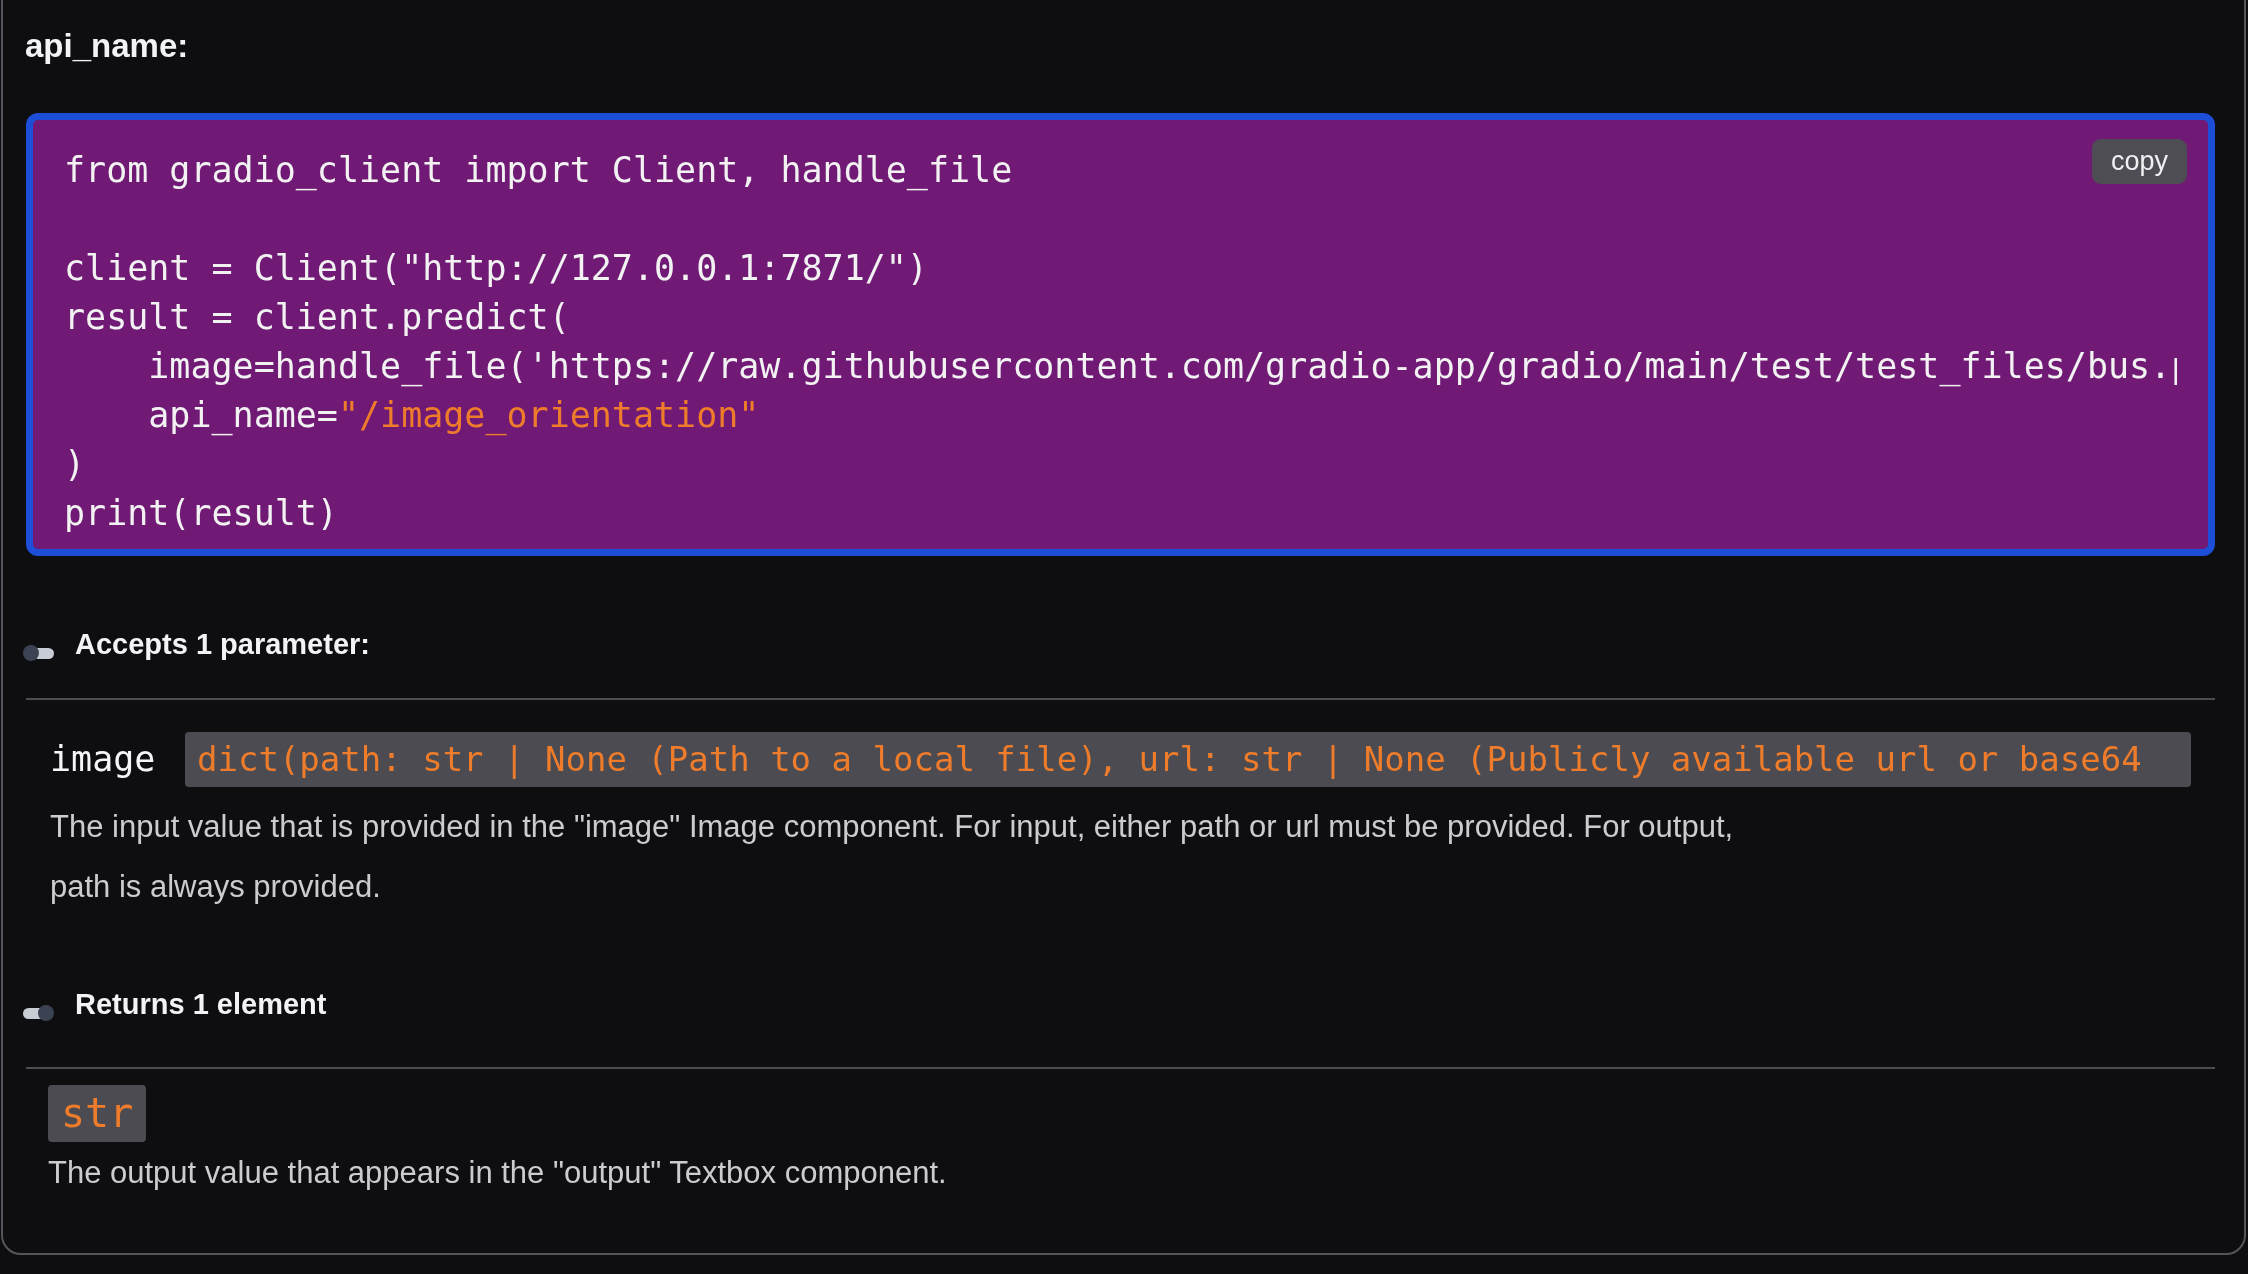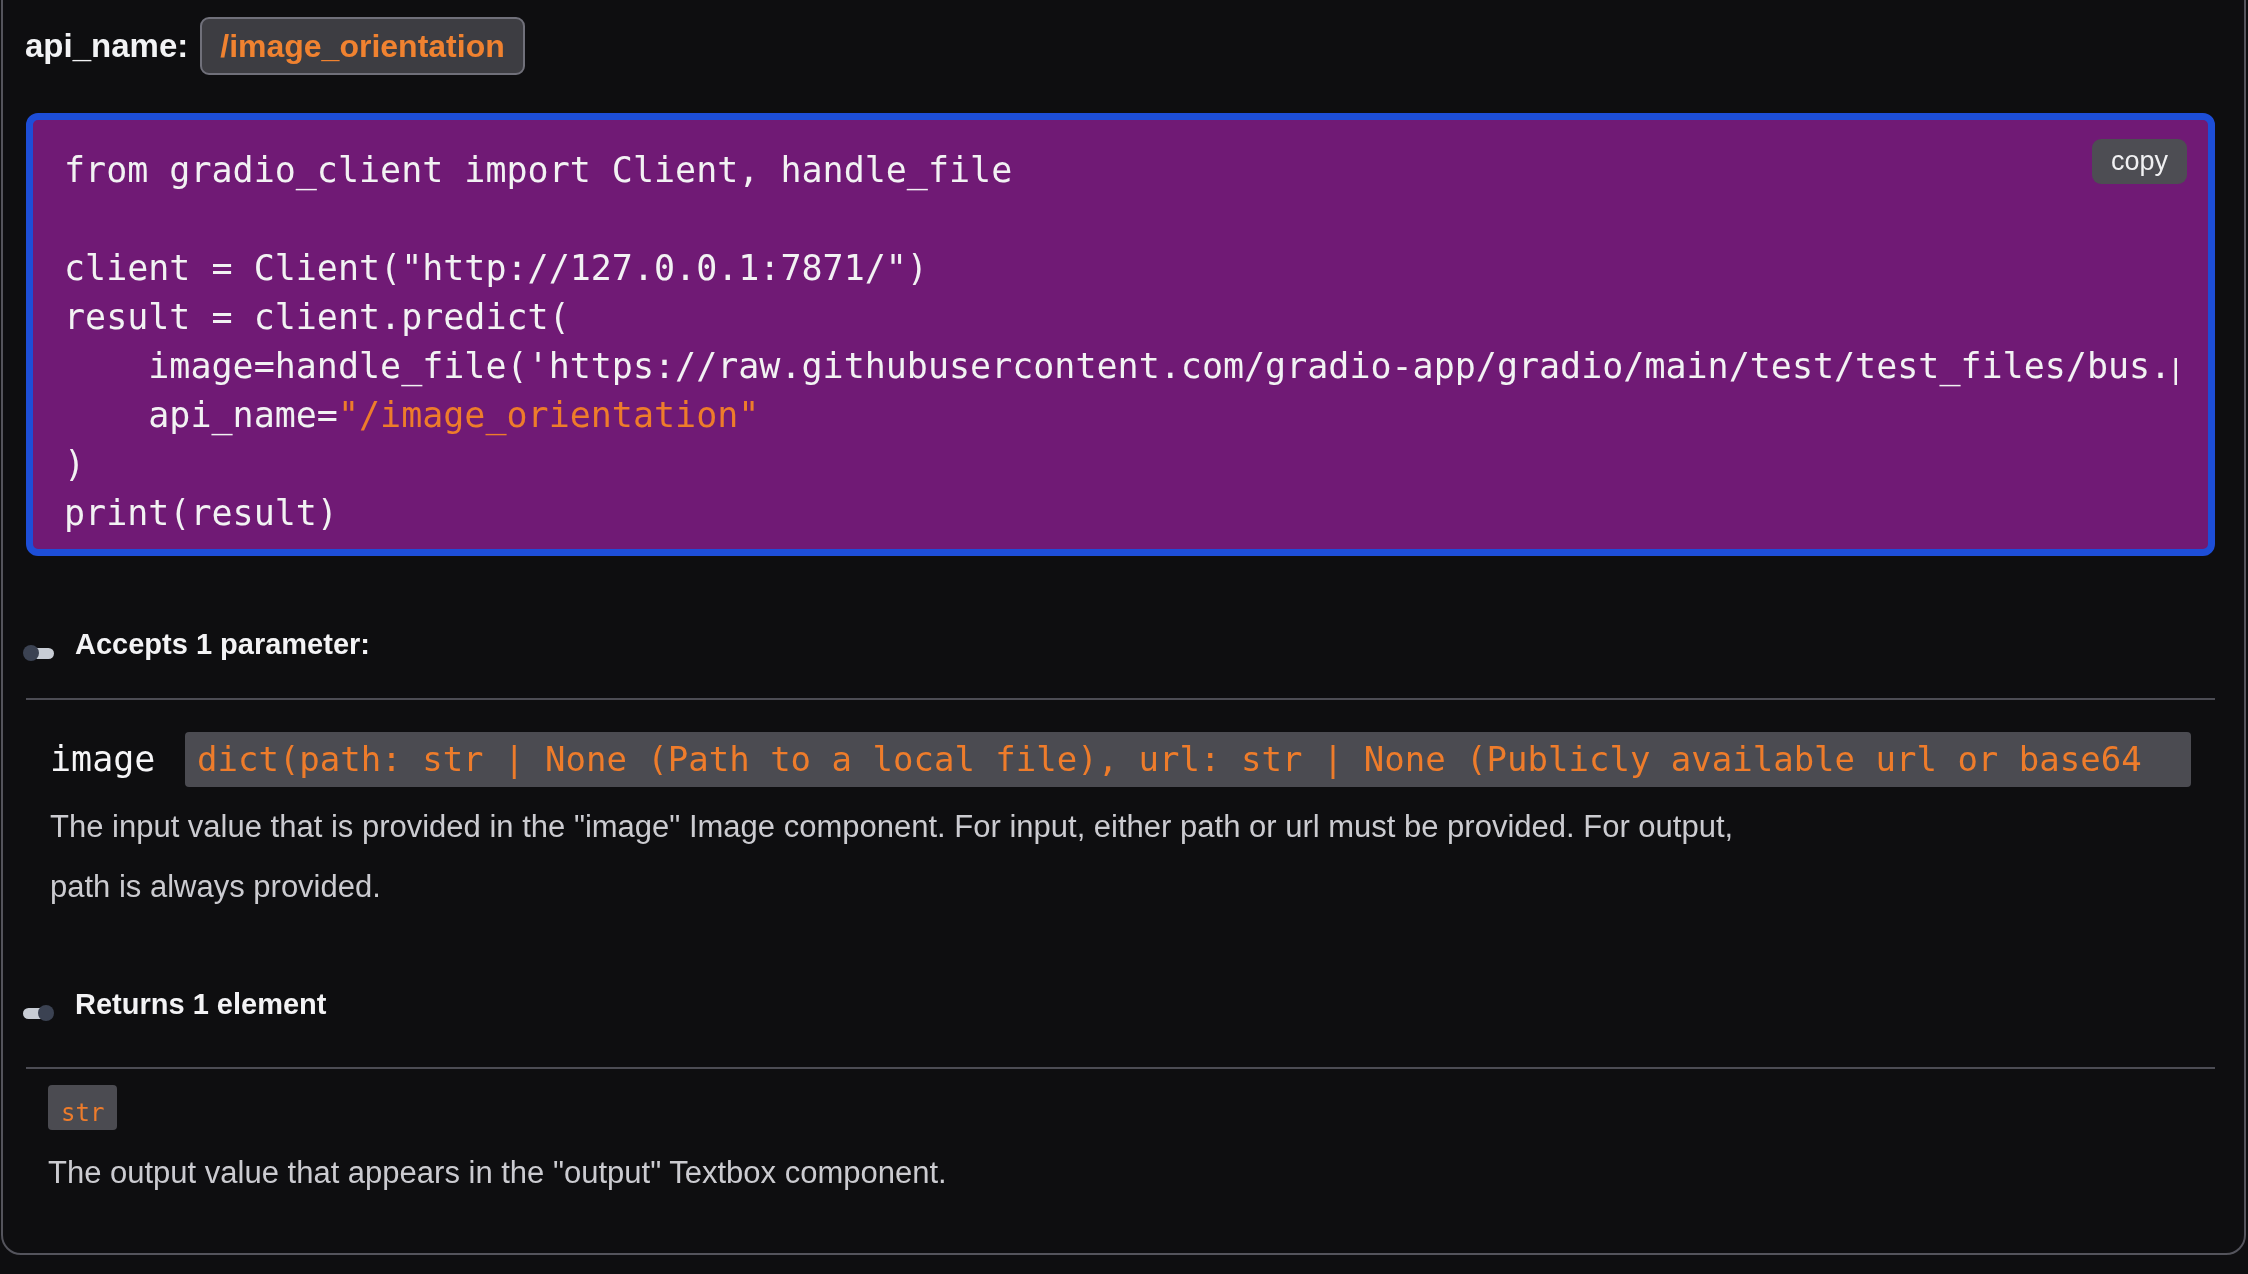--- a/index.html
+++ b/index.html
@@ -111,39 +111,38 @@
     box-sizing:border-box;
     white-space:nowrap; overflow:hidden;
   }
   .desc{
     position:absolute; left:50px;
     font-size:31px; line-height:60px;
     color:#cbcbd0;
   }
   .str-chip{
     position:absolute; left:48px; top:1085px;
-    height:45px; line-height:57px; padding:0 13px;
+    height:57px; line-height:57px; padding:0 13px;
     background:#4b4b51; border-radius:4px;
     font-family:"DejaVu Sans Mono",monospace;
-    font-size:24px; color:#ee7c2b;
+    font-size:40px; color:#ee7c2b;
   }
   .out-desc{
     position:absolute; left:48px; top:1143px;
     font-size:31px; line-height:60px;
     color:#cbcbd0;
   }
 </style>
 </head>
 <body>
 
 <div class="card-border"></div>
 
 <div class="header-row">
   <span class="api-label">api_name:</span>
-  <span class="api-chip">/image_orientation</span>
 </div>
 
 <div class="code-block">
   <pre class="code"><div class="code-line">from gradio_client import Client, handle_file</div><div class="code-line"></div><div class="code-line">client = Client("http://127.0.0.1:7871/")</div><div class="code-line">result = client.predict(</div><div class="code-line">    image=handle_file('https://raw.githubusercontent.com/gradio-app/gradio/main/test/test_files/bus.png')</div><div class="code-line"><span>    api_name=</span><span class="str-orange">"/image_orientation"</span></div><div class="code-line">)</div><div class="code-line">print(result)</div></pre>
   <button class="copy-btn">copy</button>
 </div>
 
 <div class="section-heading" style="top:629px;">
   <span class="pill-icon accepts">
       <span class="bar"></span>

